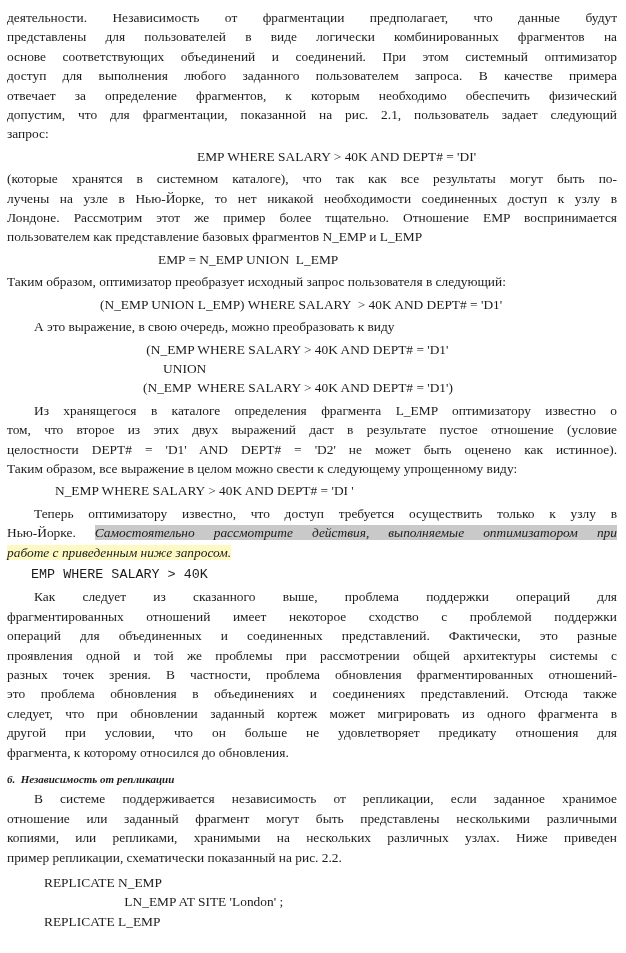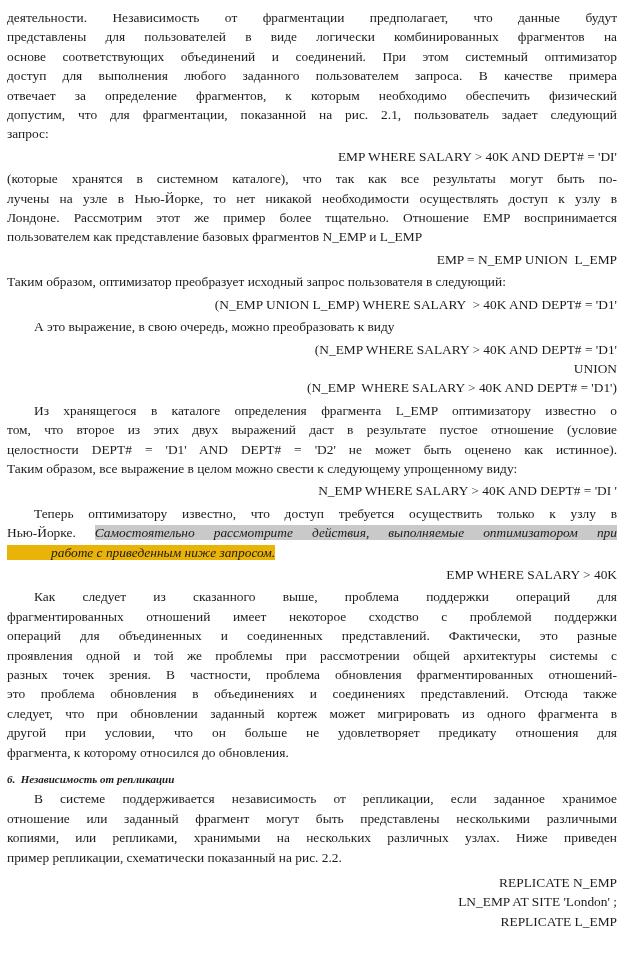--- a/index.html
+++ b/index.html
@@ -10,54 +10,54 @@
     padding: 8px 9px 0 7px;
     font-family: "Liberation Serif", "DejaVu Serif", serif;
     font-size: 13.4px;
     line-height: 19.4px;
     color: #1b1b1b;
   }
   .block { margin: 0; }
   .paragraph .line { text-align: justify; }
   .paragraph .line.just { text-align-last: justify; }
   .paragraph .line.indent { text-indent: 27px; }
-  .formula .line, .code .line { white-space: pre; text-align: right; }
+  .formula .line, .code .line { white-space: pre; }
   .heading {
     font-weight: bold; font-style: italic;
     font-size: 11px; white-space: pre;
     margin: 8px 0 0 0;
   }
   .hl { font-style: italic; }
   [data-name="formula-user-query"]        { margin: 3px 0 3px 190px; }
   [data-name="formula-emp-union"]         { margin: 3px 0 3px 151px; }
   [data-name="formula-transformed-query"] { margin: 3px 0 3px 93px; font-family: Liberation Serif, serif; }
   [data-name="formula-union-expansion"]   { margin: 3px 0 3px 136px; }
   [data-name="formula-simplified-query"]  { margin: 3px 0 3px 48px; }
-  [data-name="formula-final-query"]       { margin: 3px 0 3px 76px; }
+  [data-name="formula-final-query"]       { margin: 3px 0 3px 24px; font-family: Liberation Mono, monospace; }
   [data-name="code-replicate-example"]    { margin: 6px 0 0 37px; }
 </style>
 </head>
 <body>
 
 <div class="page" data-name="document-page" style="background: rgb(255, 255, 255); color: rgb(27, 27, 27);">
     <div class="block paragraph" data-name="paragraph-fragmentation-intro">
       <div class="line just" data-name="text-line"><span data-name="text-run">деятельности. Независимость от фрагментации предполагает, что данные будут</span></div>
       <div class="line just" data-name="text-line"><span data-name="text-run">представлены для пользователей в виде логически комбинированных фрагментов на</span></div>
       <div class="line just" data-name="text-line"><span data-name="text-run">основе соответствующих объединений и соединений. При этом системный оптимизатор</span></div>
       <div class="line just" data-name="text-line"><span data-name="text-run">доступ для выполнения любого заданного пользователем запроса. В качестве примера</span></div>
       <div class="line just" data-name="text-line"><span data-name="text-run">отвечает за определение фрагментов, к которым необходимо обеспечить физический</span></div>
       <div class="line just" data-name="text-line"><span data-name="text-run">допустим, что для фрагментации, показанной на рис. 2.1, пользователь задает следующий</span></div>
       <div class="line" data-name="text-line"><span data-name="text-run">запрос:</span></div>
     </div>
     <div class="block formula" data-name="formula-user-query">
       <div class="line" data-name="text-line"><span data-name="text-run">EMP WHERE SALARY &gt; 40K AND DEPT# = 'DI'</span></div>
     </div>
     <div class="block paragraph" data-name="paragraph-optimizer-knowledge">
       <div class="line just" data-name="text-line"><span data-name="text-run">(которые хранятся в системном каталоге), что так как все результаты могут быть по-</span></div>
-      <div class="line just" data-name="text-line"><span data-name="text-run">лучены на узле в Нью-Йорке, то нет никакой необходимости осуществлять доступ к узлу в</span></div>
+      <div class="line just" data-name="text-line"><span data-name="text-run">лучены на узле в Нью-Йорке, то нет никакой необходимости соединенных доступ к узлу в</span></div>
       <div class="line just" data-name="text-line"><span data-name="text-run">Лондоне. Рассмотрим этот же пример более тщательно. Отношение EMP воспринимается</span></div>
       <div class="line" data-name="text-line"><span data-name="text-run">пользователем как представление базовых фрагментов N_EMP и L_EMP</span></div>
     </div>
     <div class="block formula" data-name="formula-emp-union">
       <div class="line" data-name="text-line"><span data-name="text-run">EMP = N_EMP UNION  L_EMP</span></div>
     </div>
     <div class="block paragraph" data-name="paragraph-transform-intro">
       <div class="line" data-name="text-line"><span data-name="text-run">Таким образом, оптимизатор преобразует исходный запрос пользователя в следующий:</span></div>
     </div>
     <div class="block formula" data-name="formula-transformed-query">
@@ -76,21 +76,21 @@
       <div class="line just" data-name="text-line"><span data-name="text-run">том, что второе из этих двух выражений даст в результате пустое отношение (условие</span></div>
       <div class="line just" data-name="text-line"><span data-name="text-run">целостности DEPT#  =  'D1'  AND DEPT# = 'D2'  не может быть оценено как истинное).</span></div>
       <div class="line" data-name="text-line"><span data-name="text-run">Таким образом, все выражение в целом можно свести к следующему упрощенному виду:</span></div>
     </div>
     <div class="block formula" data-name="formula-simplified-query">
       <div class="line" data-name="text-line"><span data-name="text-run">N_EMP WHERE SALARY &gt; 40K AND DEPT# = 'DI '</span></div>
     </div>
     <div class="block paragraph" data-name="paragraph-optimizer-task">
       <div class="line just indent" data-name="text-line"><span data-name="text-run">Теперь оптимизатору известно, что доступ требуется осуществить только к узлу в</span></div>
       <div class="line just" data-name="text-line"><span data-name="text-run">Нью-Йорке. </span><span data-name="highlighted-exercise-text" class="hl" style="background: rgb(201, 201, 201);">Самостоятельно рассмотрите действия, выполняемые оптимизатором при</span></div>
-      <div class="line" data-name="text-line"><span data-name="highlighted-exercise-text" class="hl" style="background: #eab308; padding-left: 44px;">работе с приведенным ниже запросом.</span></div>
+      <div class="line" data-name="text-line"><span data-name="highlighted-exercise-text" class="hl" style="background: #fef9c3;">работе с приведенным ниже запросом.</span></div>
     </div>
     <div class="block formula" data-name="formula-final-query">
       <div class="line" data-name="text-line"><span data-name="text-run">EMP WHERE SALARY &gt; 40K</span></div>
     </div>
     <div class="block paragraph" data-name="paragraph-update-problem">
       <div class="line just indent" data-name="text-line"><span data-name="text-run">Как следует из сказанного выше, проблема поддержки операций для</span></div>
       <div class="line just" data-name="text-line"><span data-name="text-run">фрагментированных отношений имеет некоторое сходство с проблемой поддержки</span></div>
       <div class="line just" data-name="text-line"><span data-name="text-run">операций для объединенных и соединенных представлений. Фактически, это разные</span></div>
       <div class="line just" data-name="text-line"><span data-name="text-run">проявления одной и той же проблемы при рассмотрении общей архитектуры системы с</span></div>
       <div class="line just" data-name="text-line"><span data-name="text-run">разных точек зрения. В частности, проблема обновления фрагментированных отношений-</span></div>

